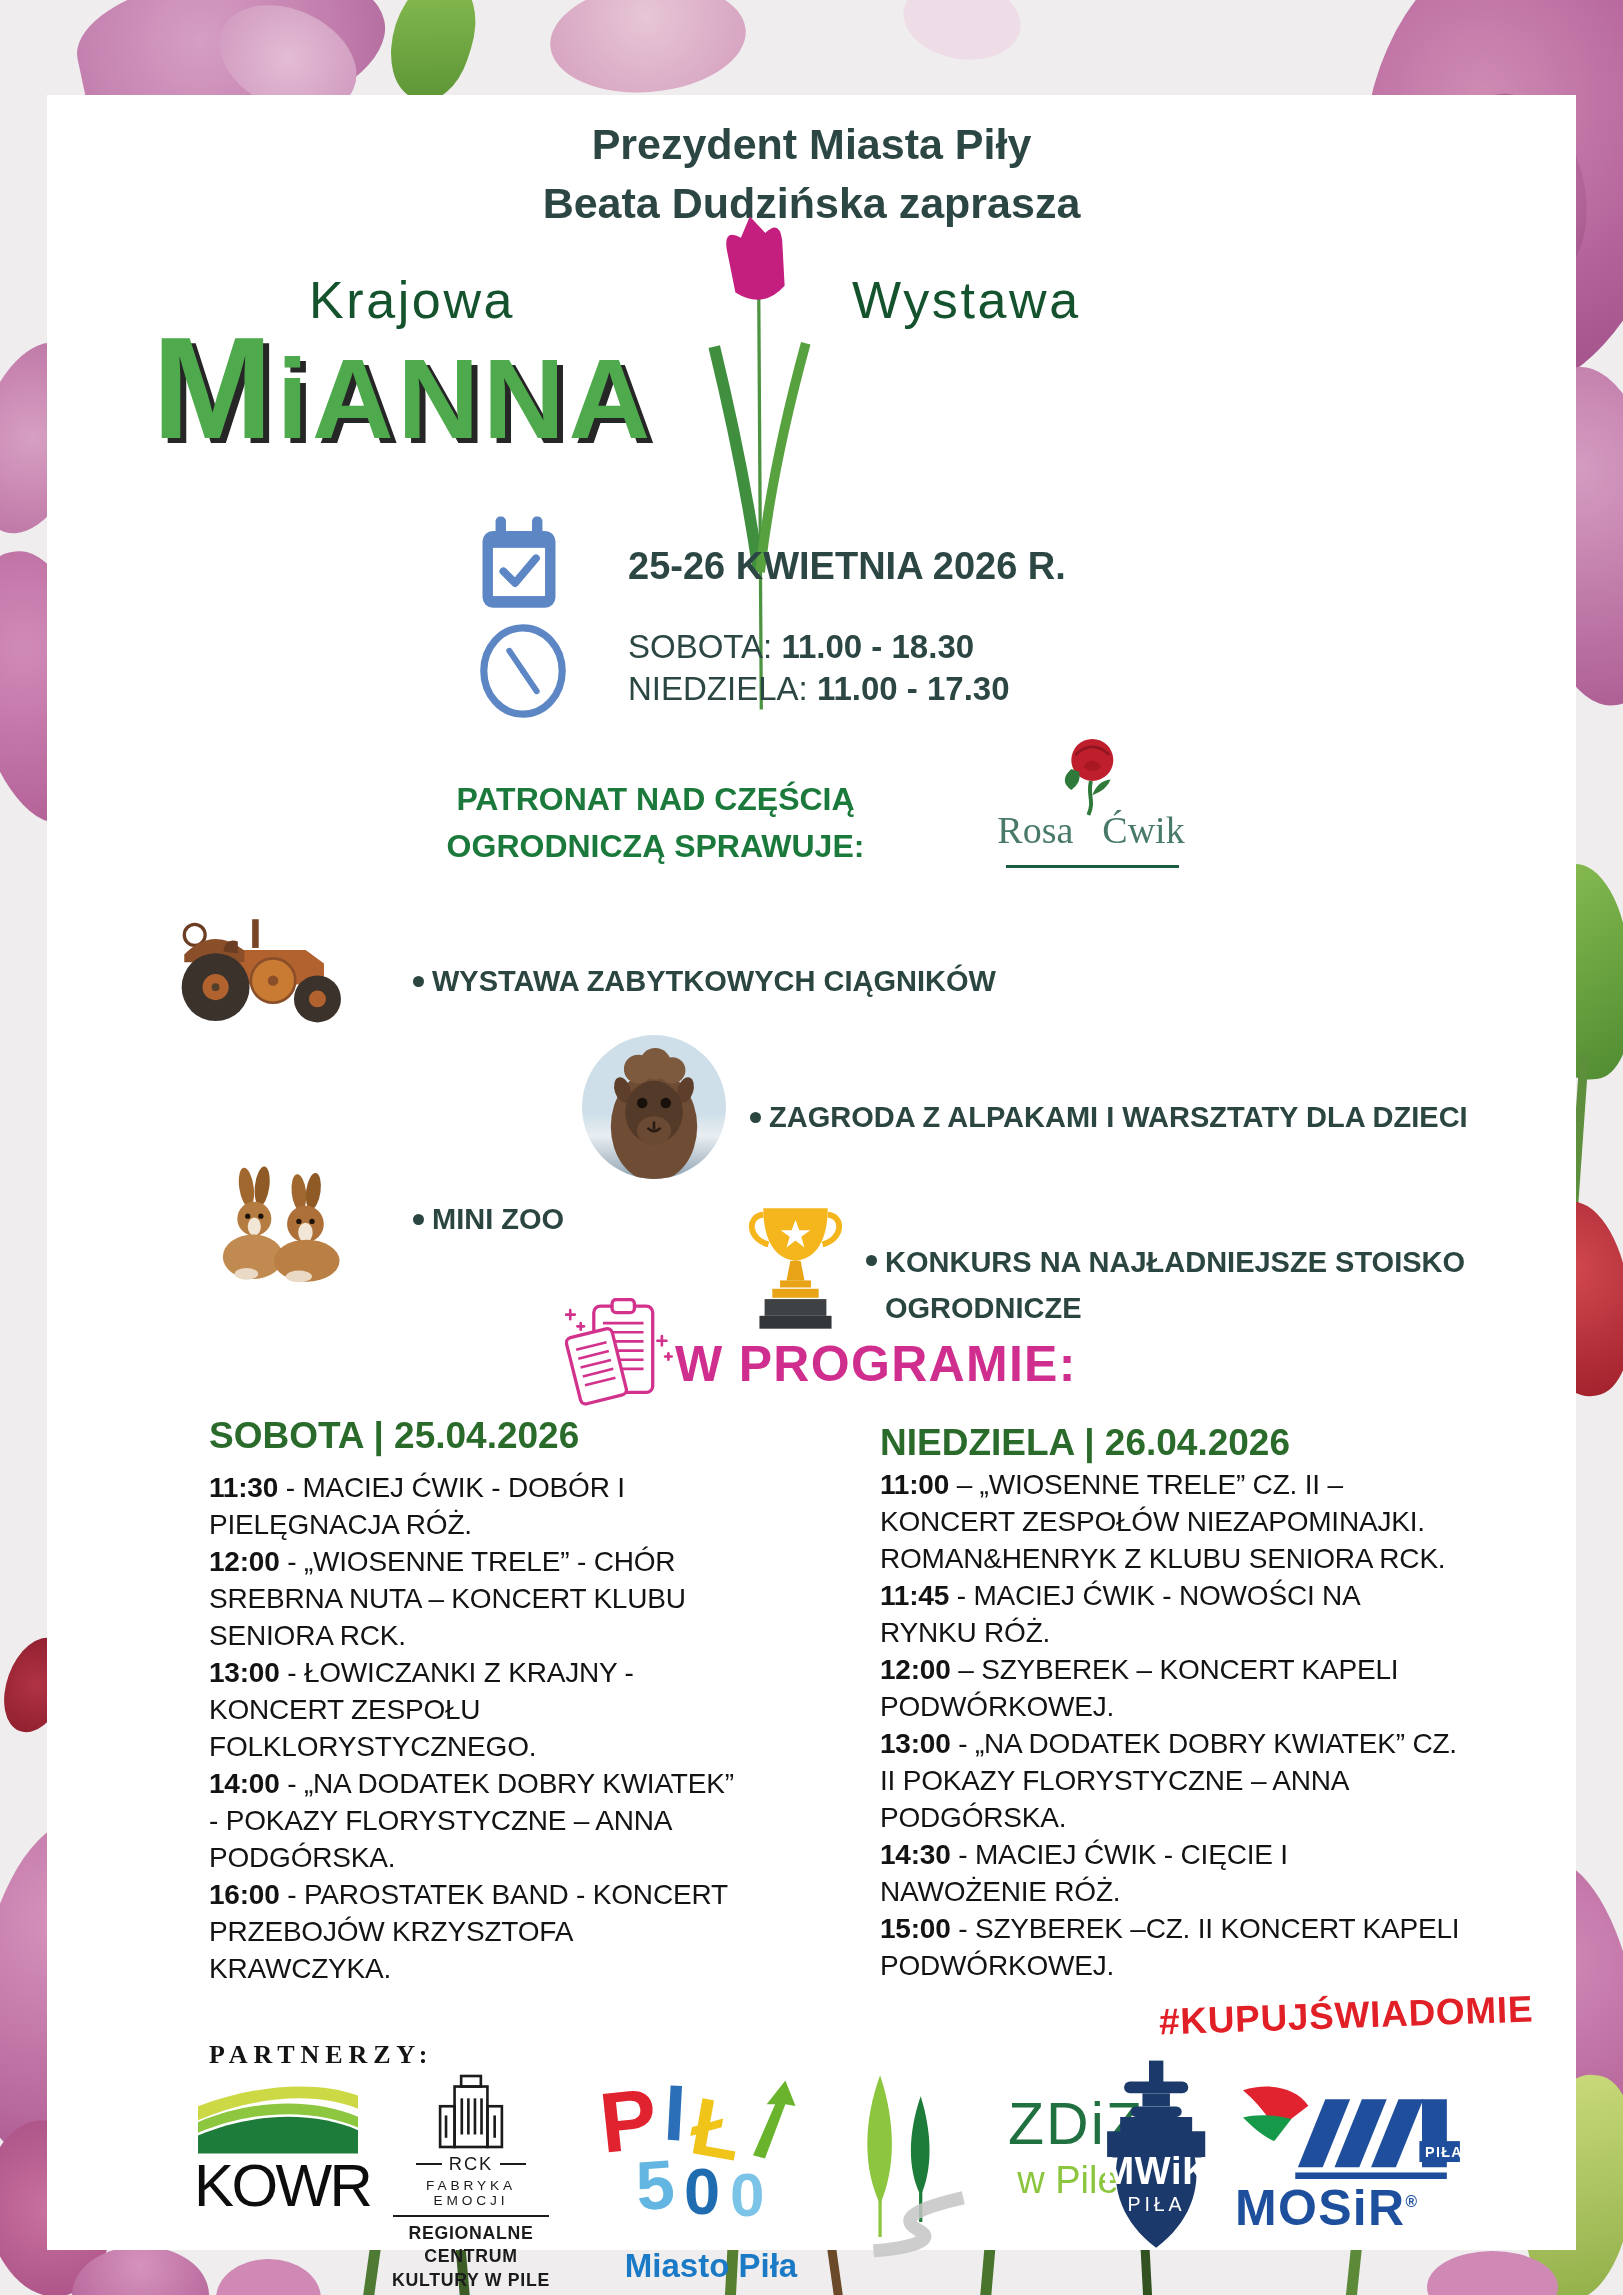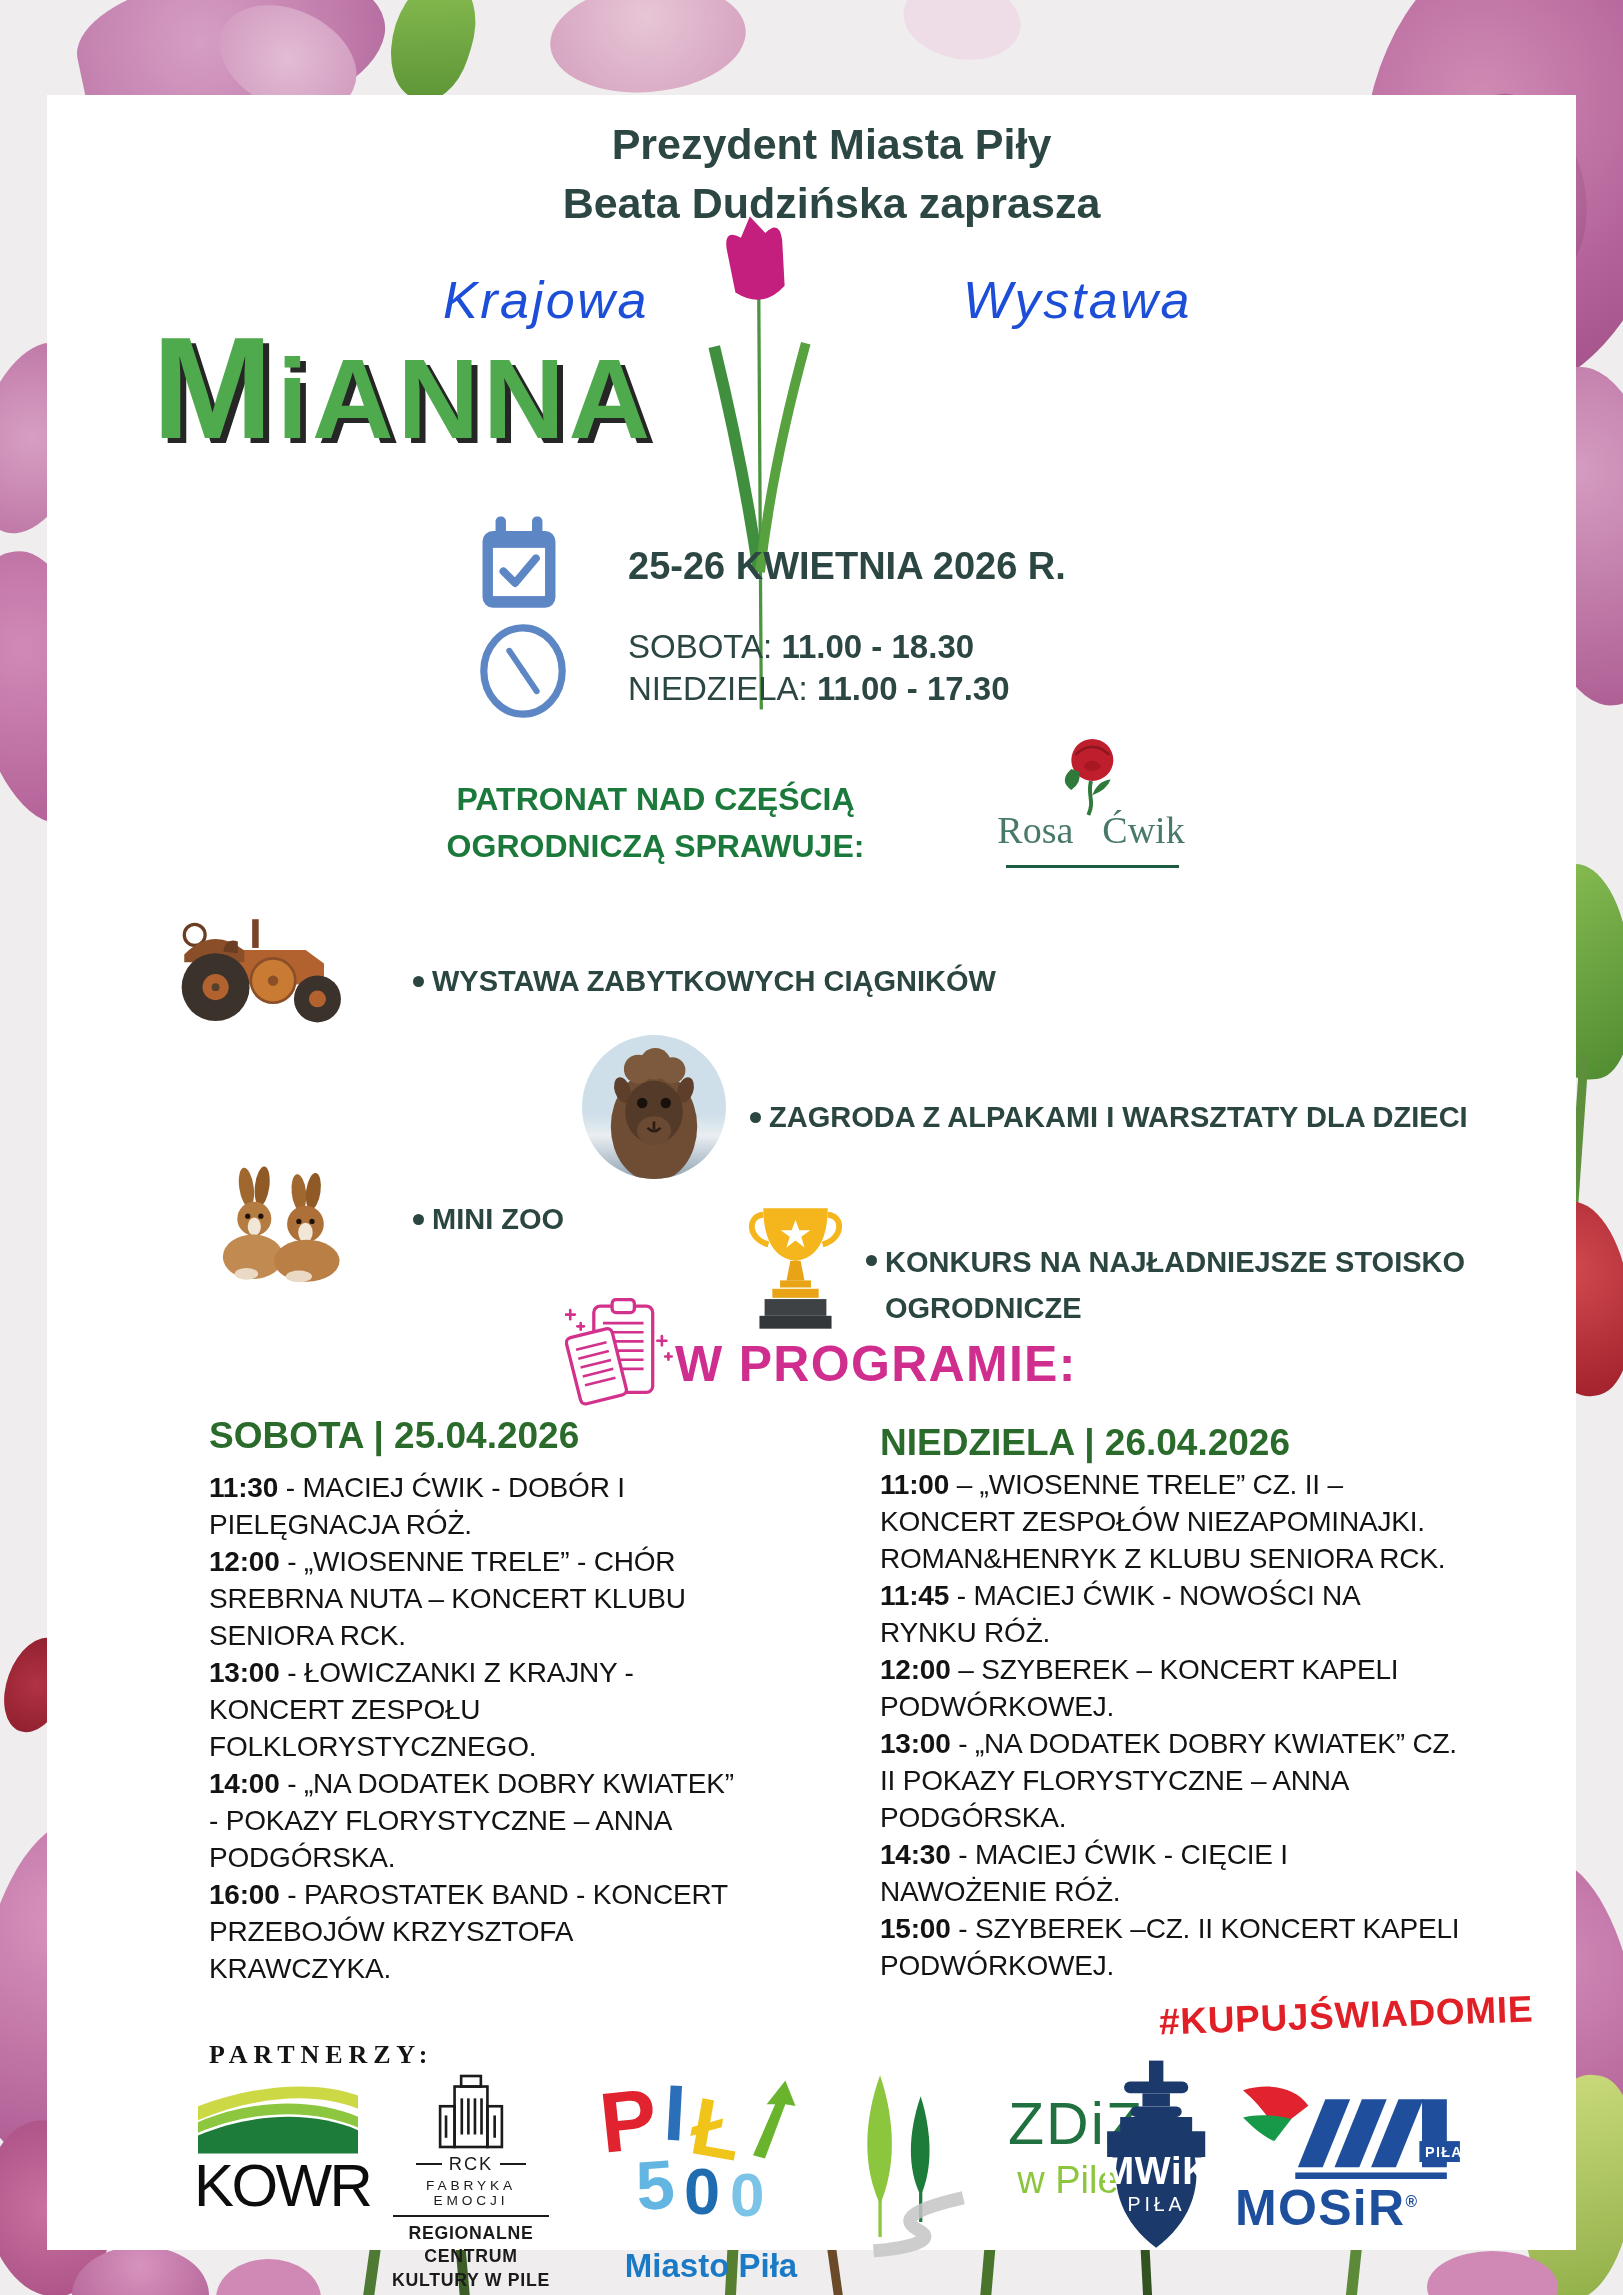--- a/index.html
+++ b/index.html
@@ -3,23 +3,23 @@
 <meta charset="utf-8">
 <style>
   html,body{margin:0;padding:0;background:#dcdcdc;}
   .poster{position:relative;width:1623px;height:2295px;background:#efedee;overflow:hidden;
           font-family:"Liberation Sans",sans-serif;}
   .dec{position:absolute;}
   .card{position:absolute;left:47px;top:95px;width:1529px;height:2155px;background:#ffffff;}
   .abs{position:absolute;}
 
   
-  .hdr{left:0;width:100%;text-align:center;font-weight:700;font-size:43px;color:#2c4743;padding-left:20px;}
-  .kraj,.wyst{top:175px;width:340px;text-align:right;font-size:52px;font-weight:400;
-              color:#1d4ed8;letter-spacing:2.6px;font-style:italic;}
+  .hdr{left:0;width:100%;text-align:center;font-weight:700;font-size:43px;color:#2c4743;}
+  .kraj,.wyst{top:175px;width:340px;text-align:left;font-size:52px;font-weight:400;
+              color:#14532d;letter-spacing:2.6px;}
   .title-green{white-space:nowrap;color:#4fa94d;font-weight:700;letter-spacing:3.9px;
                text-shadow:5.9px 5.2px 0 #262626;line-height:1;}
   .tg-big{font-size:145px;}
   .tg-sm{font-size:113px;}
 
   
   .date-line{font-size:38px;font-weight:700;color:#2c4743;white-space:nowrap;}
   .time-block{font-size:33px;color:#2c4743;line-height:42px;white-space:nowrap;}
   .time-block b{font-weight:700;}
 

